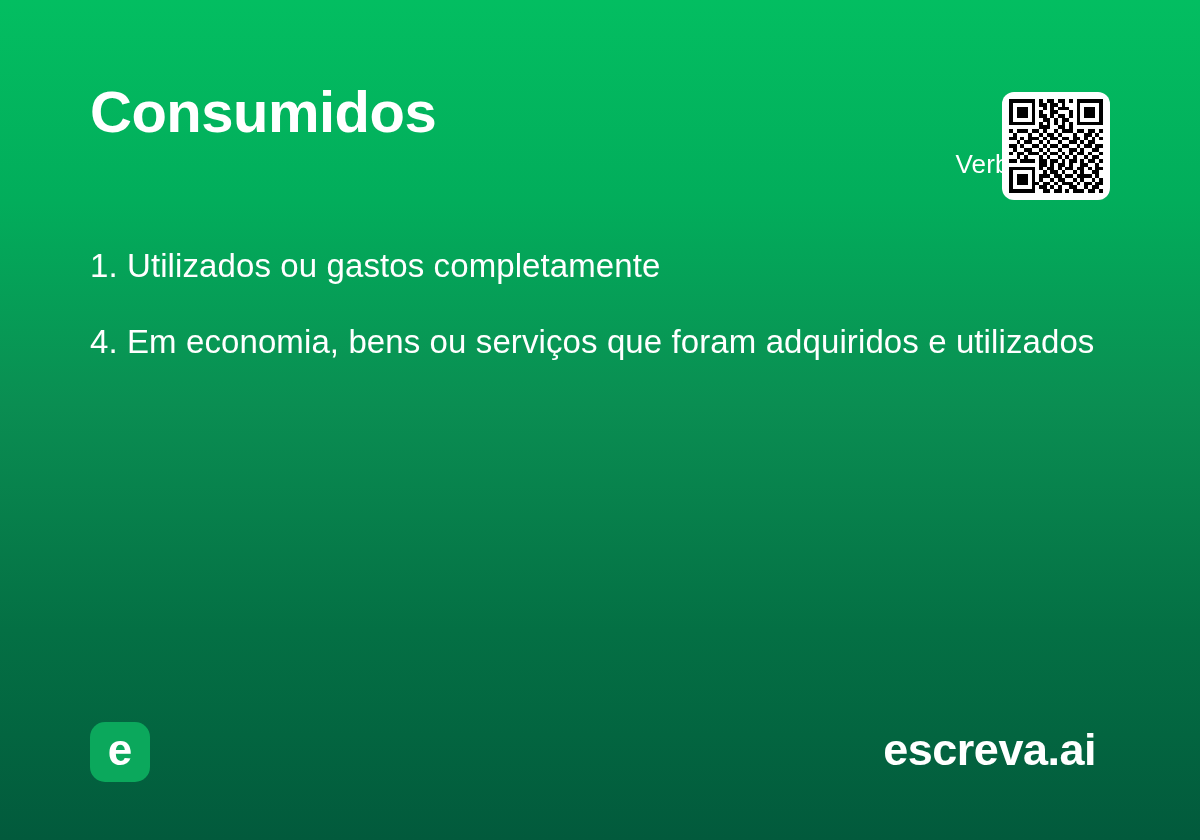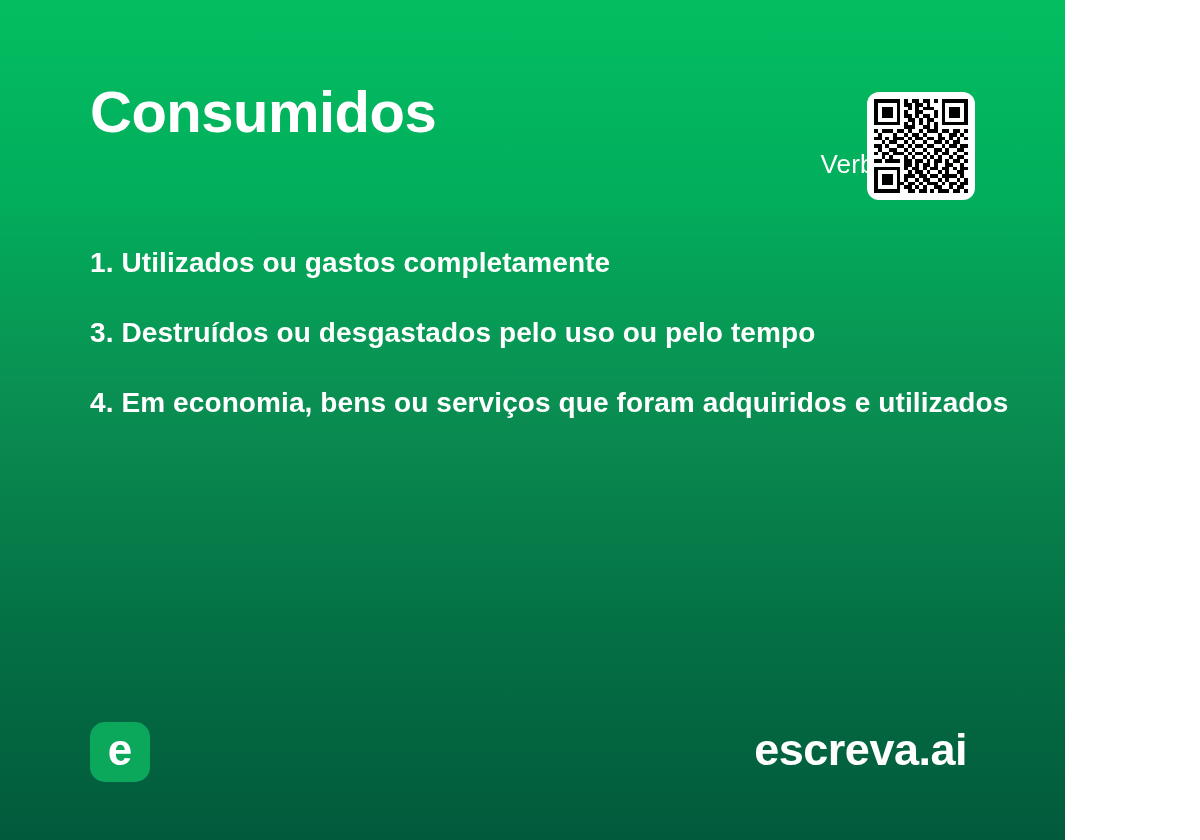--- a/index.html
+++ b/index.html
@@ -10,21 +10,21 @@
   body {
     width: 1200px;
     height: 840px;
     overflow: hidden;
     font-family: "Liberation Sans", sans-serif;
     -webkit-font-smoothing: antialiased;
   }
 
   .card {
     position: relative;
-    width: 1065px;
+    width: 1200px;
     height: 840px;
     box-sizing: border-box;
     background: linear-gradient(180deg,
         #03be61 0%,
         #02ad5b 24%,
         #0a8e52 48%,
         #047044 75%,
         #025a3c 100%);
     color: #ffffff;
     overflow: hidden;
@@ -81,23 +81,23 @@
   .definitions {
     position: absolute;
     left: 90px;
     top: 245px;
     width: 1010px;
     margin: 0;
     padding: 0;
     list-style: none;
   }
   .definition {
-    font-size: 28px;
+    font-size: 33px;
     line-height: 1.28;
-    font-weight: 700;
+    font-weight: 400;
     letter-spacing: 0.1px;
     margin: 0 0 34px 0;
     color: #ffffff;
   }
   .definition:last-child {
     margin-bottom: 0;
   }
 
   
   .footer {
@@ -122,21 +122,21 @@
   .logo-mark span {
     font-size: 44px;
     font-weight: 700;
     line-height: 1;
     color: #ffffff;
     position: relative;
     top: -2px;
   }
   .brand {
     position: absolute;
-    right: 8px;
+    right: 14px;
     top: 3px;
     font-size: 45px;
     font-weight: 700;
     line-height: 1.1;
     letter-spacing: -0.5px;
     color: #ffffff;
   }
 </style>
 </head>
 <body>
@@ -490,21 +490,20 @@
         <rect x="18" y="24" width="1" height="1" fill="#000000"></rect>
         <rect x="19" y="24" width="1" height="1" fill="#000000"></rect>
         <rect x="21" y="24" width="1" height="1" fill="#000000"></rect>
         <rect x="22" y="24" width="1" height="1" fill="#000000"></rect>
         <rect x="24" y="24" width="1" height="1" fill="#000000"></rect>
       </svg>
   </div>
 
   <ul class="definitions" id="definitions-list">
       <li class="definition">1. Utilizados ou gastos completamente</li>
-      <li class="definition">3. Destruídos ou desgastados pelo uso ou pelo tempo</li>
       <li class="definition">4. Em economia, bens ou serviços que foram adquiridos e utilizados</li>
     </ul>
 
   <div class="footer">
     <div class="logo-mark">
       <span>e</span>
     </div>
     <div class="brand">escreva.ai</div>
   </div>
 

